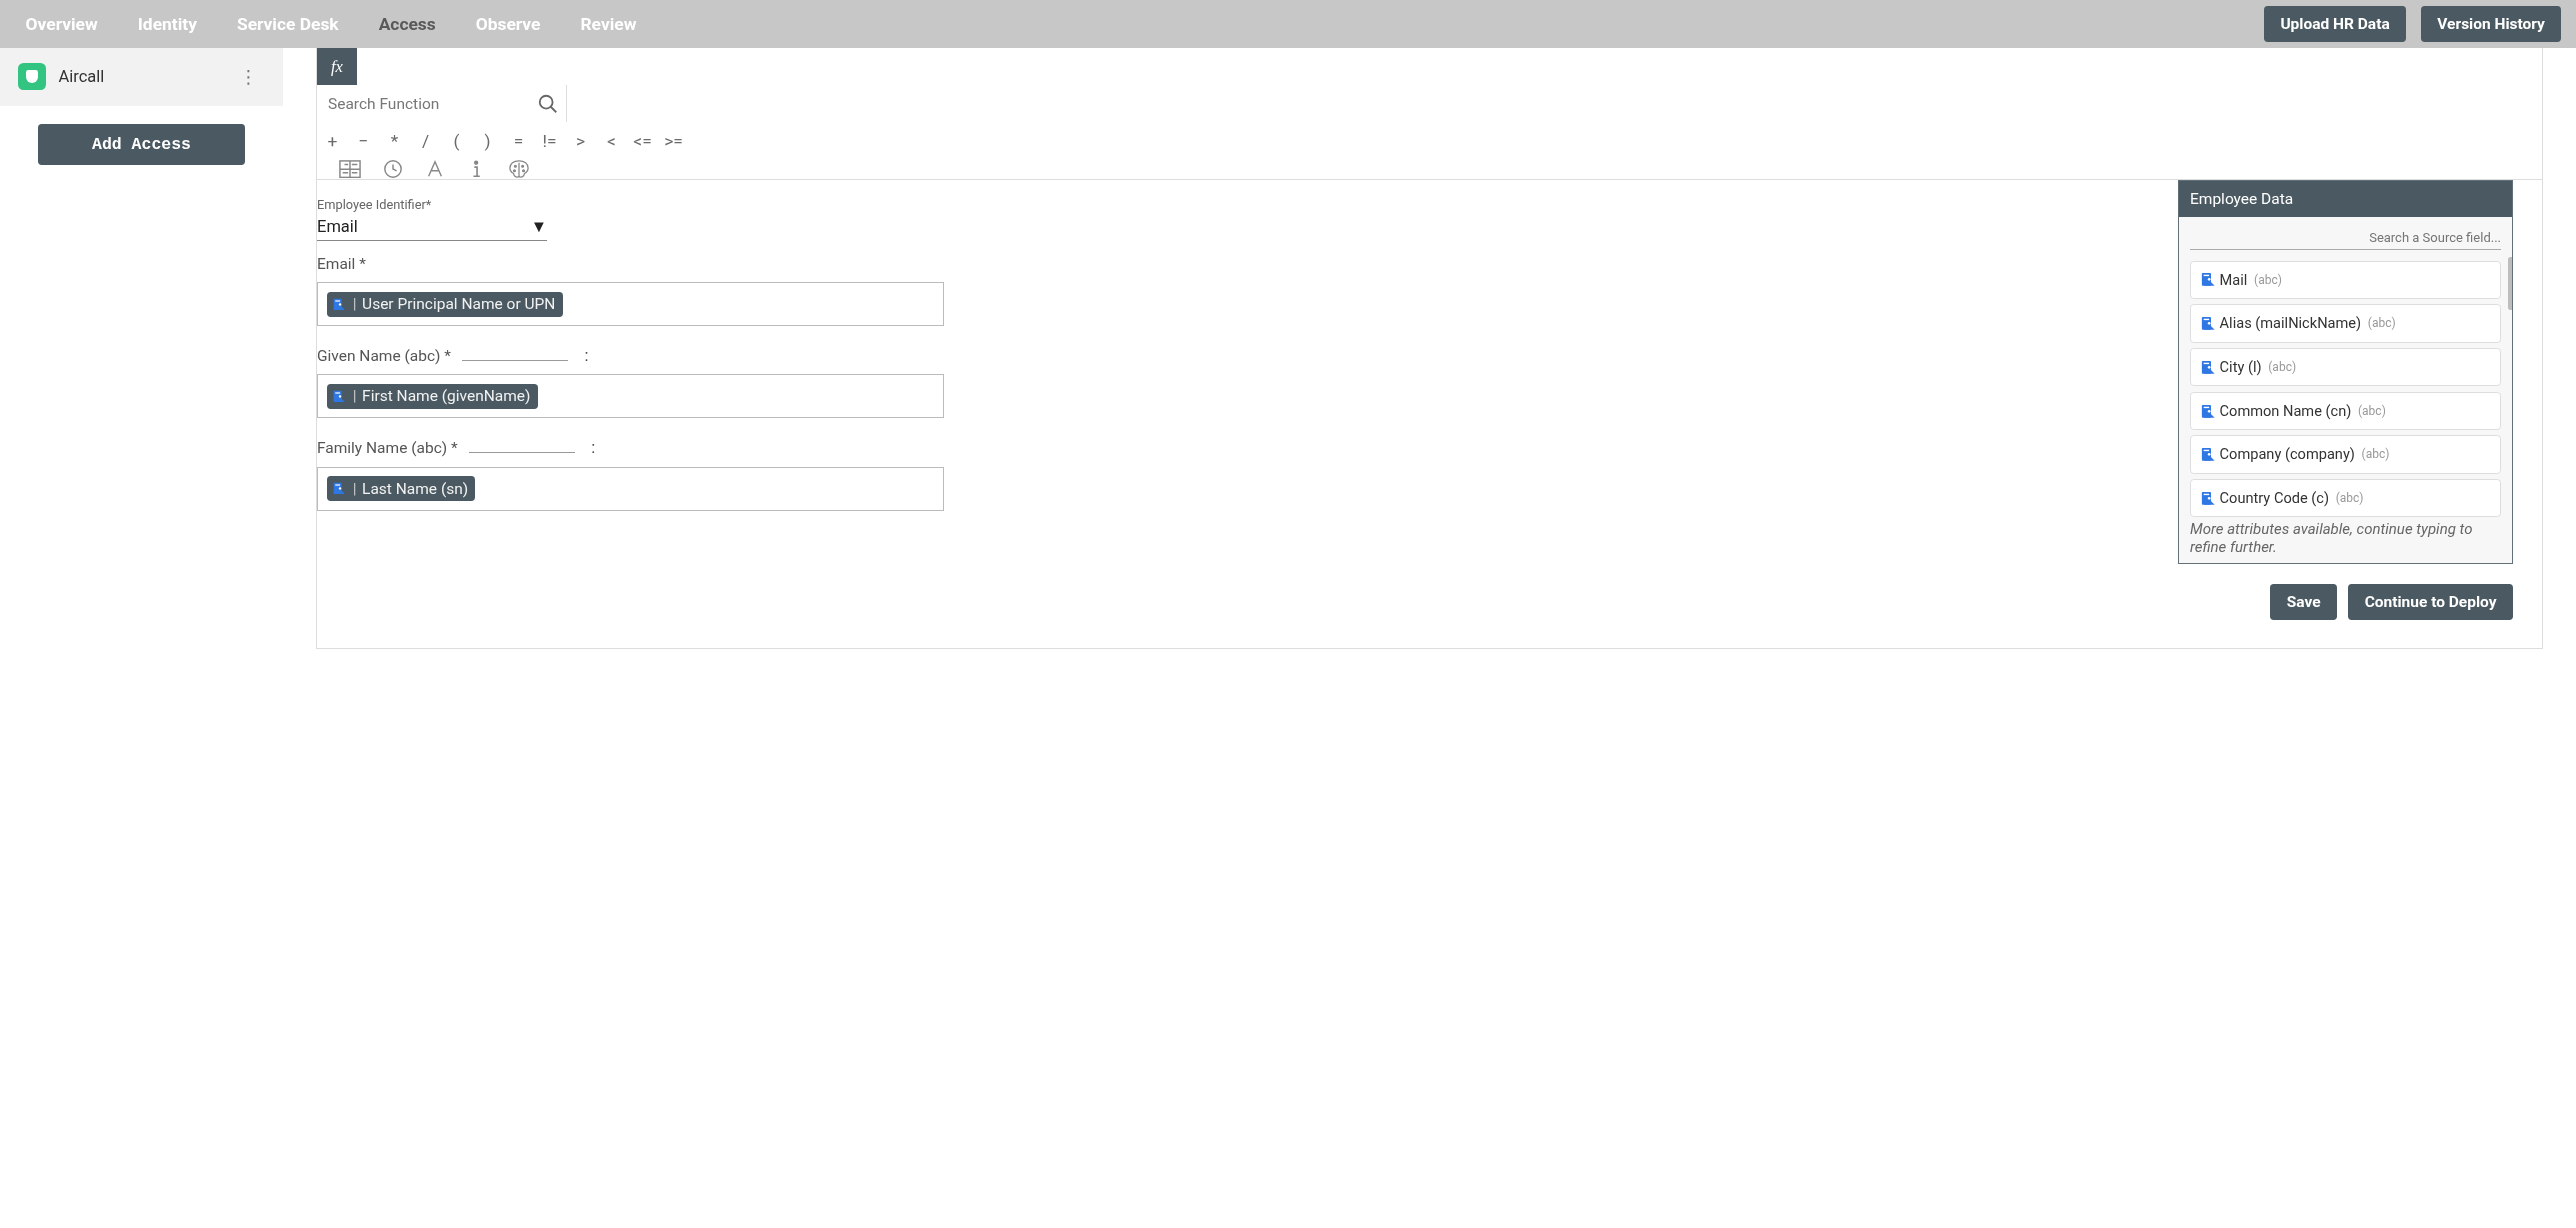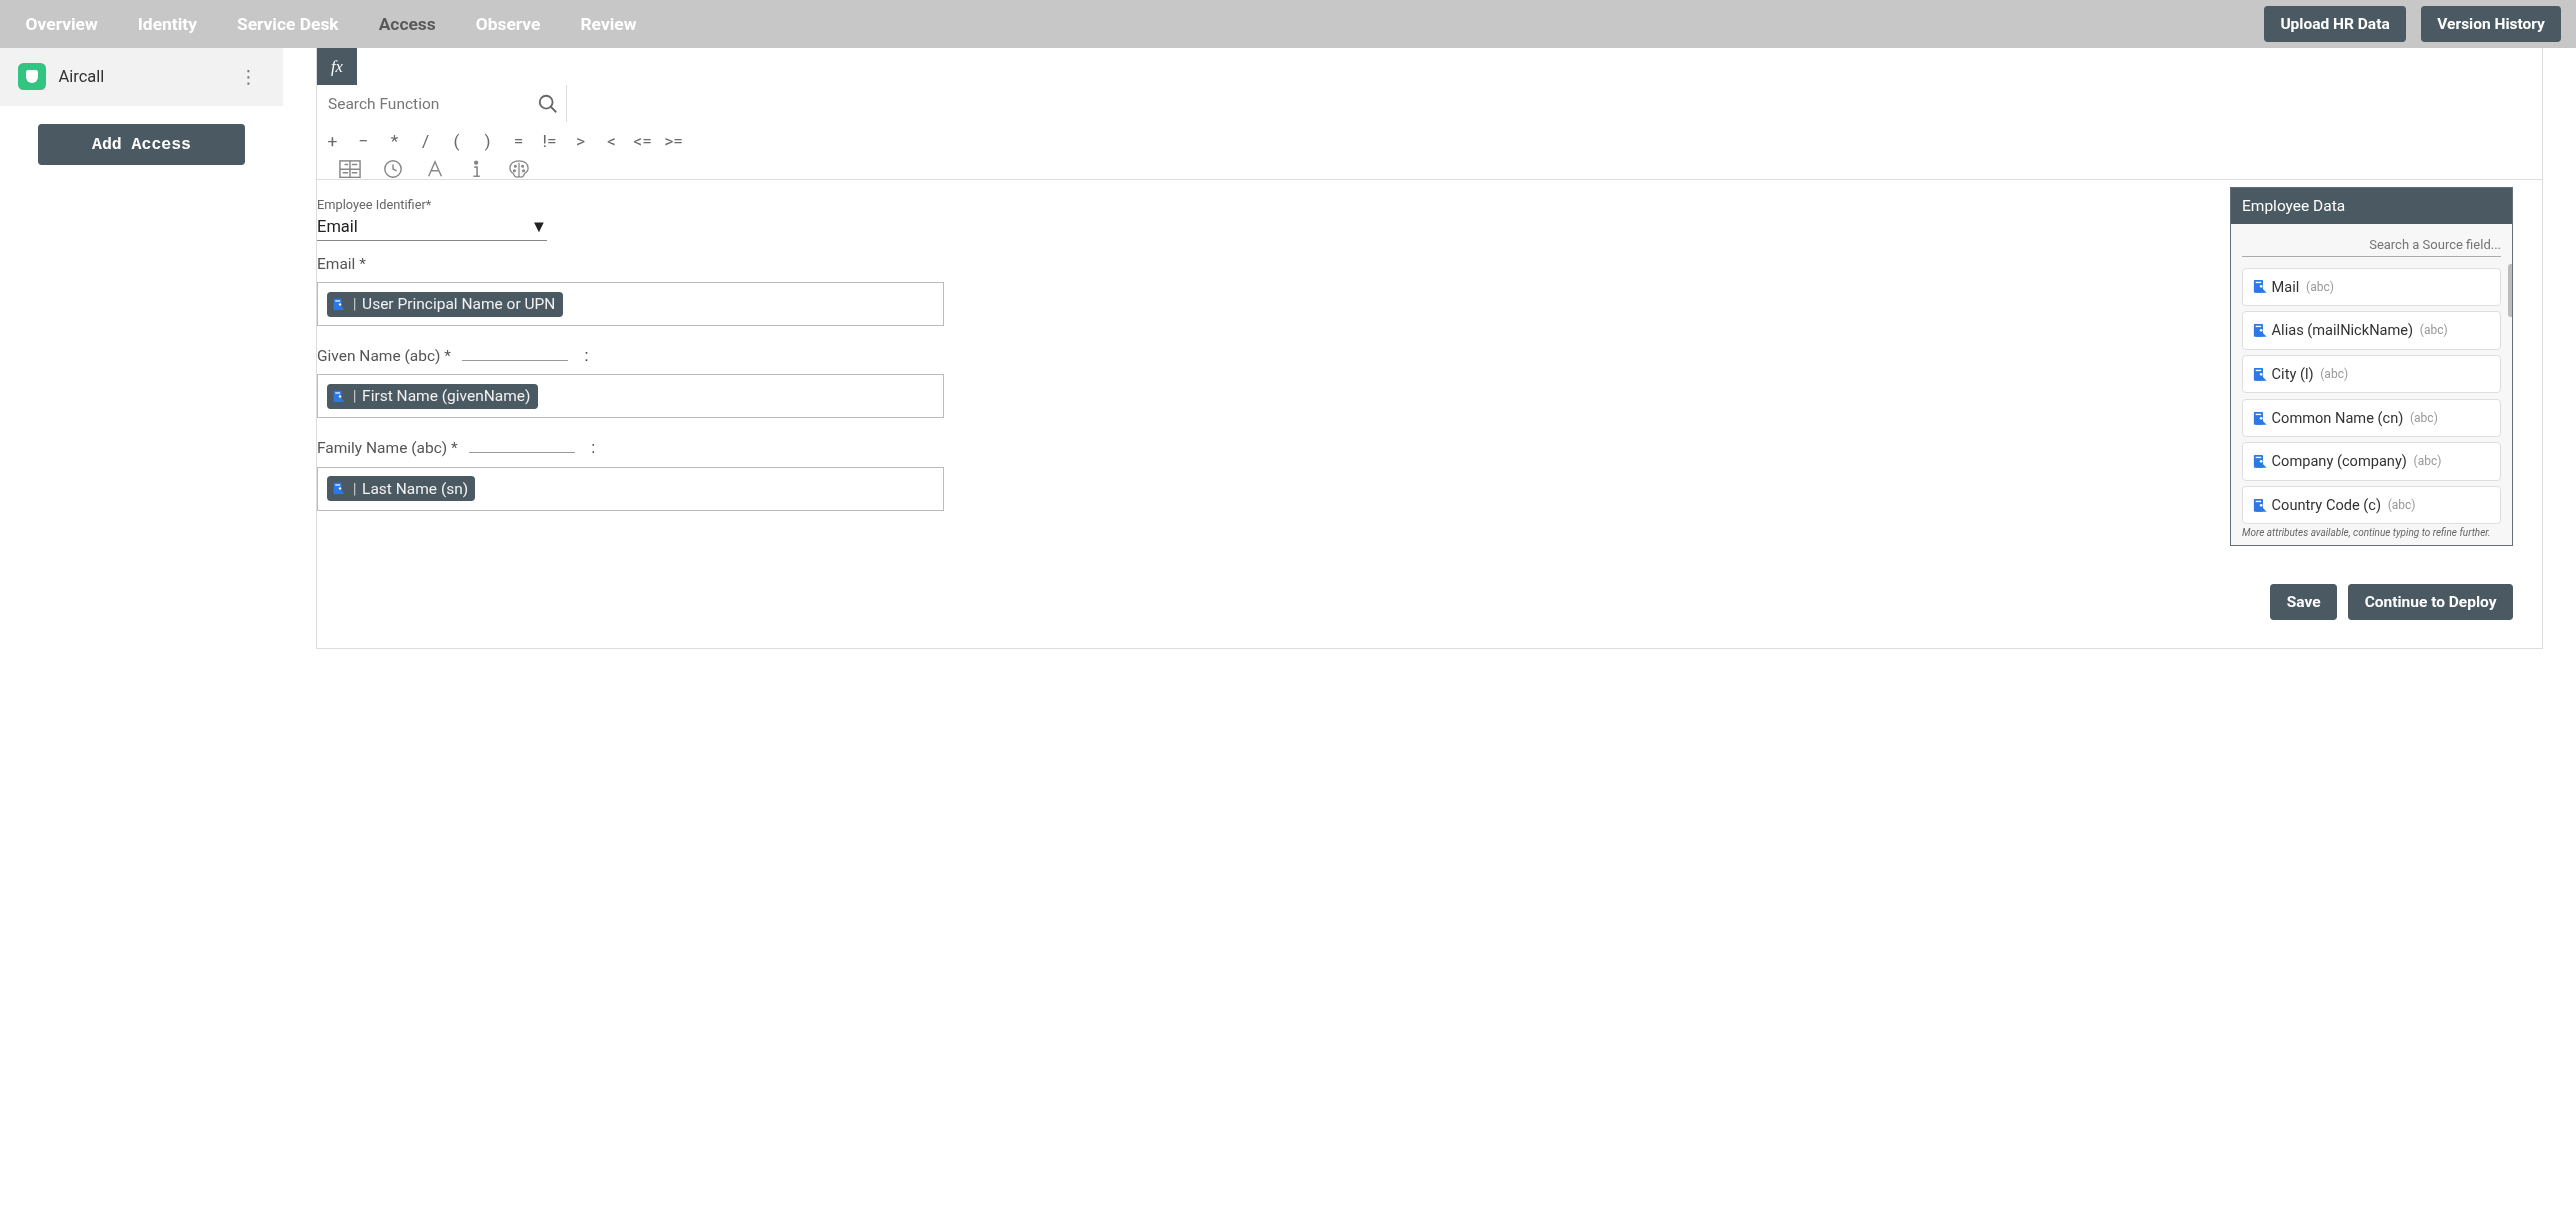--- a/index.html
+++ b/index.html
@@ -170,23 +170,23 @@
       font-size: 15.5px;
     }
     .token-icon {
       width: 16.5px; height: 12.8px;
     }
     .token-sep { color: #C7C7C7; }
 
     
     .emp-panel {
       position: absolute;
-      top: 7px;
+      top: 0;
       right: 29px;
-      width: 283px;
+      width: 335px;
       border: 1.8px solid #647078;
       background: #F7F7F7;
     }
     .emp-header {
       background: #4B5A62; color: #fff;
       padding: 9.1px 11px;
       font-size: 15.5px;
     }
     .emp-search {
       padding: 9.1px 11px 7.3px 11px;
@@ -228,21 +228,21 @@
       padding: 9.1px 9.1px;
       display:flex; align-items:center; gap: 3px;
       cursor: pointer;
     }
     .emp-icon {
       display:flex; flex-shrink:0;
     }
     .emp-name { font-size: 14.6px; color: #333; }
     .emp-type { font-size: 12px; color: #999; margin-left: 3.7px; }
     .emp-more {
-      font-size: 10px; font-style: italic; color: #666;
+      font-size: 15px; font-style: italic; color: #666;
       padding: 1.8px 11px 7.3px 11px;
     }
 
     .action-row {
       display:flex; gap: 11px;
       justify-content: flex-end;
       padding: 16.5px 29px 27.4px 0;
     }
 
     svg { display:block; }

